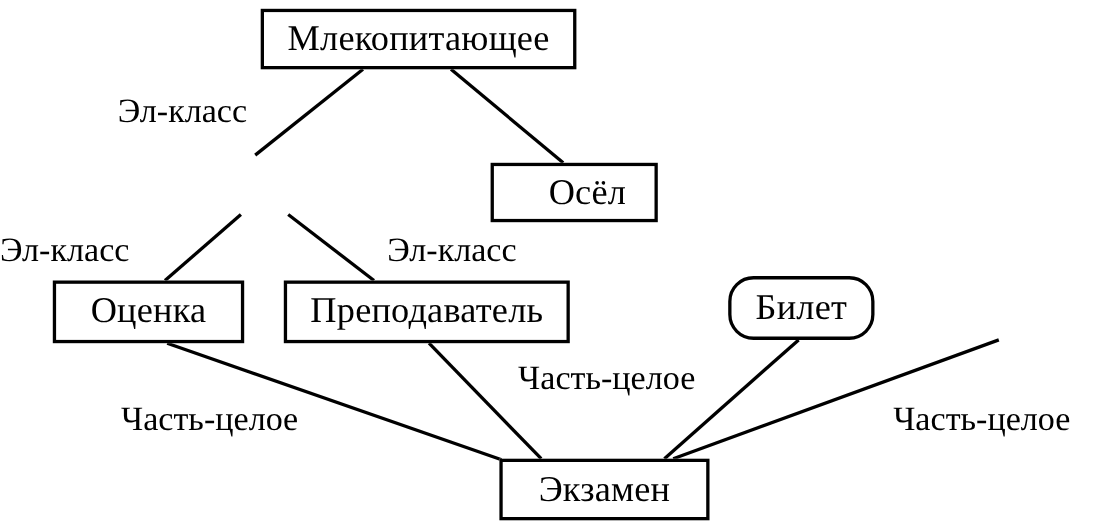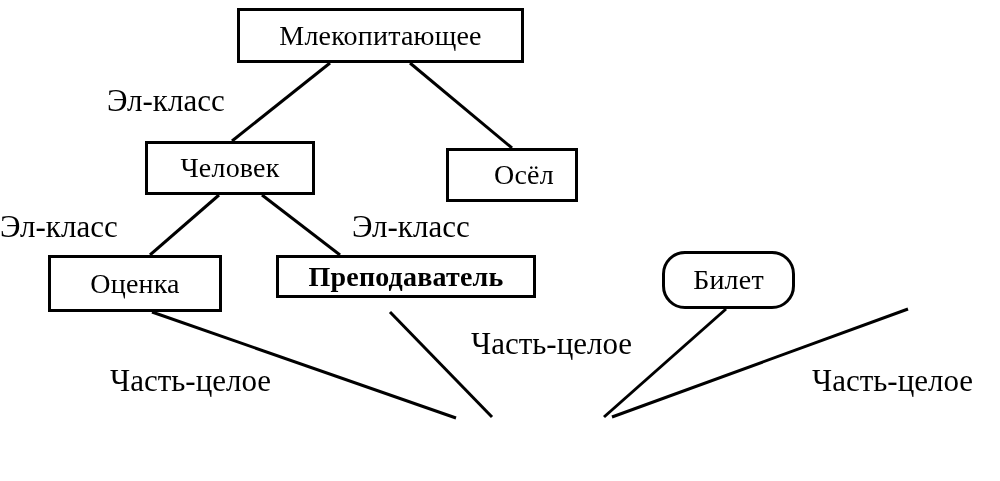--- a/index.html
+++ b/index.html
@@ -30,21 +30,21 @@
     background: #ffffff;
     display: flex;
     align-items: center;
     justify-content: center;
     color: #000000;
     line-height: 1;
     white-space: nowrap;
   }
   .node-label {
     display: block;
-    font-size: 28px;
+    font-size: 33px;
     letter-spacing: 0.2px;
   }
   .edge-label {
     position: absolute;
     color: #000000;
     font-size: 31px;
     white-space: nowrap;
     line-height: 1;
   }
 </style>
@@ -69,41 +69,41 @@
 
     <line x1="726" y1="309" x2="604" y2="417" stroke="#000000" stroke-width="3"></line>
 
     <line x1="908" y1="309" x2="612" y2="417" stroke="#000000" stroke-width="3"></line>
   </svg>
 
   <div class="node" style="left:237px; top:8px; width:287px; height:55px;">
     <span class="node-label">Млекопитающее</span>
   </div>
 
-  <div class="node" style="left:145px; top:141px; width:170px; height:54px;">
-    <span class="node-label">Человек</span>
-  </div>
 
-  <div class="node" style="left:446px; top:148px; width:132px; height:54px;padding-left:24px;">
+  <div class="node" style="left:446px; top:148px; width:152px; height:54px;padding-left:24px;">
     <span class="node-label">Осёл</span>
   </div>
 
   <div class="node" style="left:48px; top:255px; width:174px; height:57px;">
     <span class="node-label">Оценка</span>
   </div>
 
-  <div class="node" style="left:276px; top:255px; width:260px; height:43px;font-weight:bold;">
+  <div class="node" style="left:258px; top:255px; width:260px; height:57px;">
     <span class="node-label">Преподаватель</span>
   </div>
 
   <div class="node" style="left:662px; top:251px; width:133px; height:58px;border-radius:23px;">
     <span class="node-label">Билет</span>
   </div>
 
 
+  <div class="node" style="left:454px; top:417px; width:191px; height:56px;">
+    <span class="node-label">Экзамен</span>
+  </div>
 
   <div class="edge-label" style="left:107px; top:85px;">Эл-класс</div>
 
   <div class="edge-label" style="left:0px; top:211px;">Эл-класс</div>
 
   <div class="edge-label" style="left:352px; top:211px;">Эл-класс</div>
 
   <div class="edge-label" style="left:471px; top:328px;">Часть-целое</div>
 
   <div class="edge-label" style="left:110px; top:365px;">Часть-целое</div>

